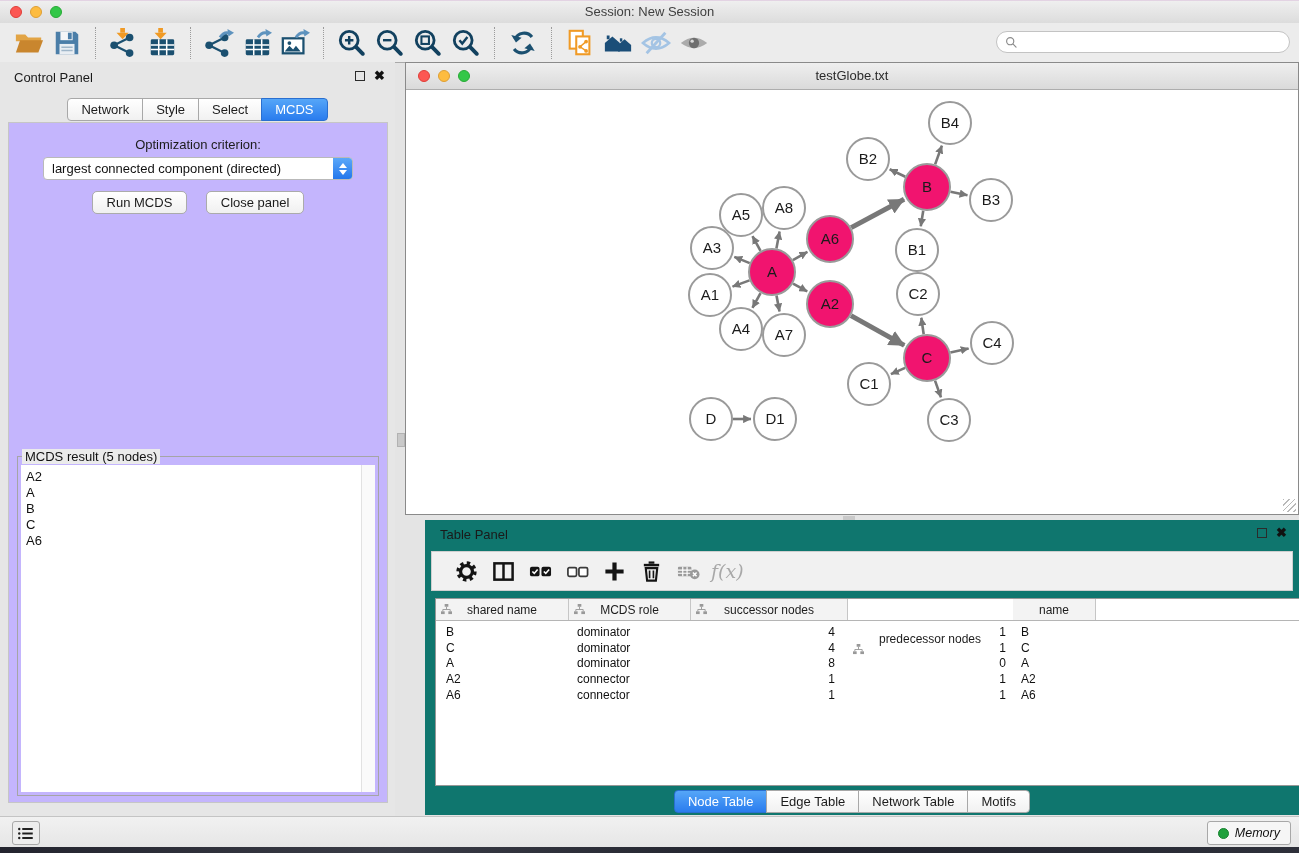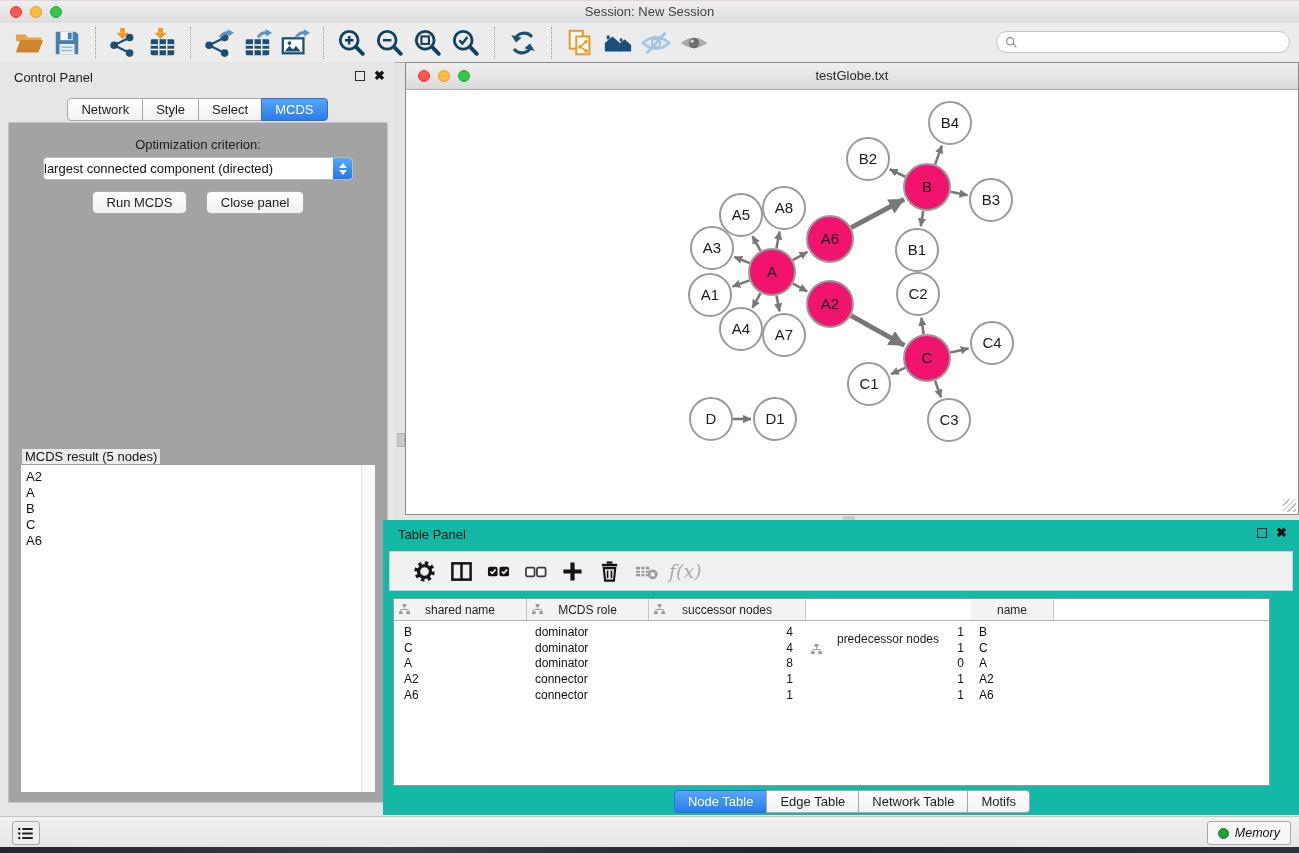--- a/index.html
+++ b/index.html
@@ -37,26 +37,26 @@
   .panel-ctrls{position:absolute;right:10px;top:8px;display:flex;gap:9px;align-items:center;}
   .float-box{width:10px;height:10px;border:1.5px solid #2B2B2B;display:inline-block;box-sizing:border-box;}
   .close-x{font-size:13px;font-weight:bold;color:#111;line-height:12px;}
   .seg-tabs{display:inline-flex;}
   .seg{height:21px;line-height:21px;padding:0 13px;font-size:13px;color:#1C1C1C;
     background:linear-gradient(#FFFFFF,#F1F1F1);border:1px solid #A8A8A8;margin-left:-1px;cursor:default;}
   .seg:first-child{border-radius:4px 0 0 4px;margin-left:0;}
   .seg:last-child{border-radius:0 4px 4px 0;}
   .seg.selected{background:linear-gradient(#55A6F8,#2A7CEE);border-color:#2A6FD0;color:#FFF;}
   .cp-tabbar{text-align:center;margin-top:8px;}
-  .cp-box{position:absolute;left:8px;right:7px;top:60px;bottom:14px;background:#a3a3a3;
+  .cp-box{position:absolute;left:8px;right:7px;top:60px;bottom:14px;background:#c4b5fd;
     border:1px solid #C6C6C6;}
   .opt-label{text-align:center;margin-top:14px;font-size:13px;color:#1C1C1C;}
   .dropdown{position:absolute;left:34px;right:34px;top:34px;height:23px;background:#FFF;
     border:1px solid #B9B9B9;border-radius:4px;display:flex;align-items:center;box-sizing:border-box;}
-  .dropdown .dd-text{flex:1;font-size:13px;color:#111;white-space:nowrap;overflow:hidden;}
+  .dropdown .dd-text{flex:1;font-size:13px;color:#111;padding-left:8px;white-space:nowrap;overflow:hidden;}
   .dd-stepper{width:19px;align-self:stretch;border-radius:0 3px 3px 0;
     background:linear-gradient(#5BA8F9,#2377EC);display:flex;flex-direction:column;
     align-items:center;justify-content:center;gap:2px;}
   .dd-stepper .tri{width:0;height:0;border-left:4px solid transparent;border-right:4px solid transparent;}
   .tri.up{border-bottom:5px solid #FFF;}
   .tri.down{border-top:5px solid #FFF;}
   .btn-row{position:absolute;top:68px;left:0;right:0;text-align:center;}
   .mac-btn{display:inline-block;height:21px;line-height:21px;padding:0 14px;font-size:13px;color:#1B1B1B;
     background:linear-gradient(#FFFFFF,#F0F0F0);border:1px solid #ABABAB;border-radius:5px;margin:0 7px;}
   .fieldset{position:absolute;left:8px;right:8px;top:333px;bottom:6px;border:1px solid #A5A5A5;}
@@ -72,21 +72,21 @@
   .net-titlebar{position:relative;height:26px;background:linear-gradient(#EFEFEF,#DADADA);
     border-bottom:1px solid #ADADAD;}
   .net-titlebar .traffic{top:7px;left:12px;}
   .net-titlebar .title-text{position:absolute;left:0;right:0;top:5px;text-align:center;font-size:13px;color:#2B2B2B;}
   .net-canvas{position:absolute;left:0;right:0;top:27px;bottom:0;background:#FFF;}
   .resize-grip{position:absolute;right:2px;bottom:2px;width:13px;height:13px;
     background:repeating-linear-gradient(135deg,#B9B9B9 0 1px,transparent 1px 4px);}
   .split-handle-v{position:absolute;left:397px;top:433px;width:6px;height:12px;background:#C9C9C9;border:1px solid #B2B2B2;}
   .split-handle-h{position:absolute;left:843px;top:516px;width:12px;height:4px;background:#C9C9C9;}
   
-  .table-panel{position:absolute;left:383px;top:520px;right:0;height:295px;background:#14b8a6;}
+  .table-panel{position:absolute;left:425px;top:520px;right:0;height:295px;background:#0f766e;}
   .table-panel .panel-title{position:absolute;left:15px;top:7px;font-size:13px;color:#1A1A1A;}
   .table-panel .panel-ctrls{top:7px;right:12px;}
   .tp-toolbar{position:absolute;left:6px;right:6px;top:31px;height:40px;background:#F1F1F1;
     border:1px solid #CFCFCF;display:flex;align-items:center;padding-left:16px;box-sizing:border-box;}
   .tp-icon{width:37px;height:28px;display:flex;align-items:center;justify-content:center;flex:0 0 auto;}
   .tp-icon svg{width:23px;height:23px;}
   .fx{font-family:"DejaVu Serif",serif;font-style:italic;font-size:19px;color:#A8A8A8;padding-left:4px;}
   .data-table{position:absolute;left:10px;top:78px;width:877px;height:188px;background:#FFF;
     border:1px solid #979797;box-sizing:border-box;overflow:hidden;}
   .thead{display:flex;height:21px;border-bottom:1px solid #B5B5B5;}

